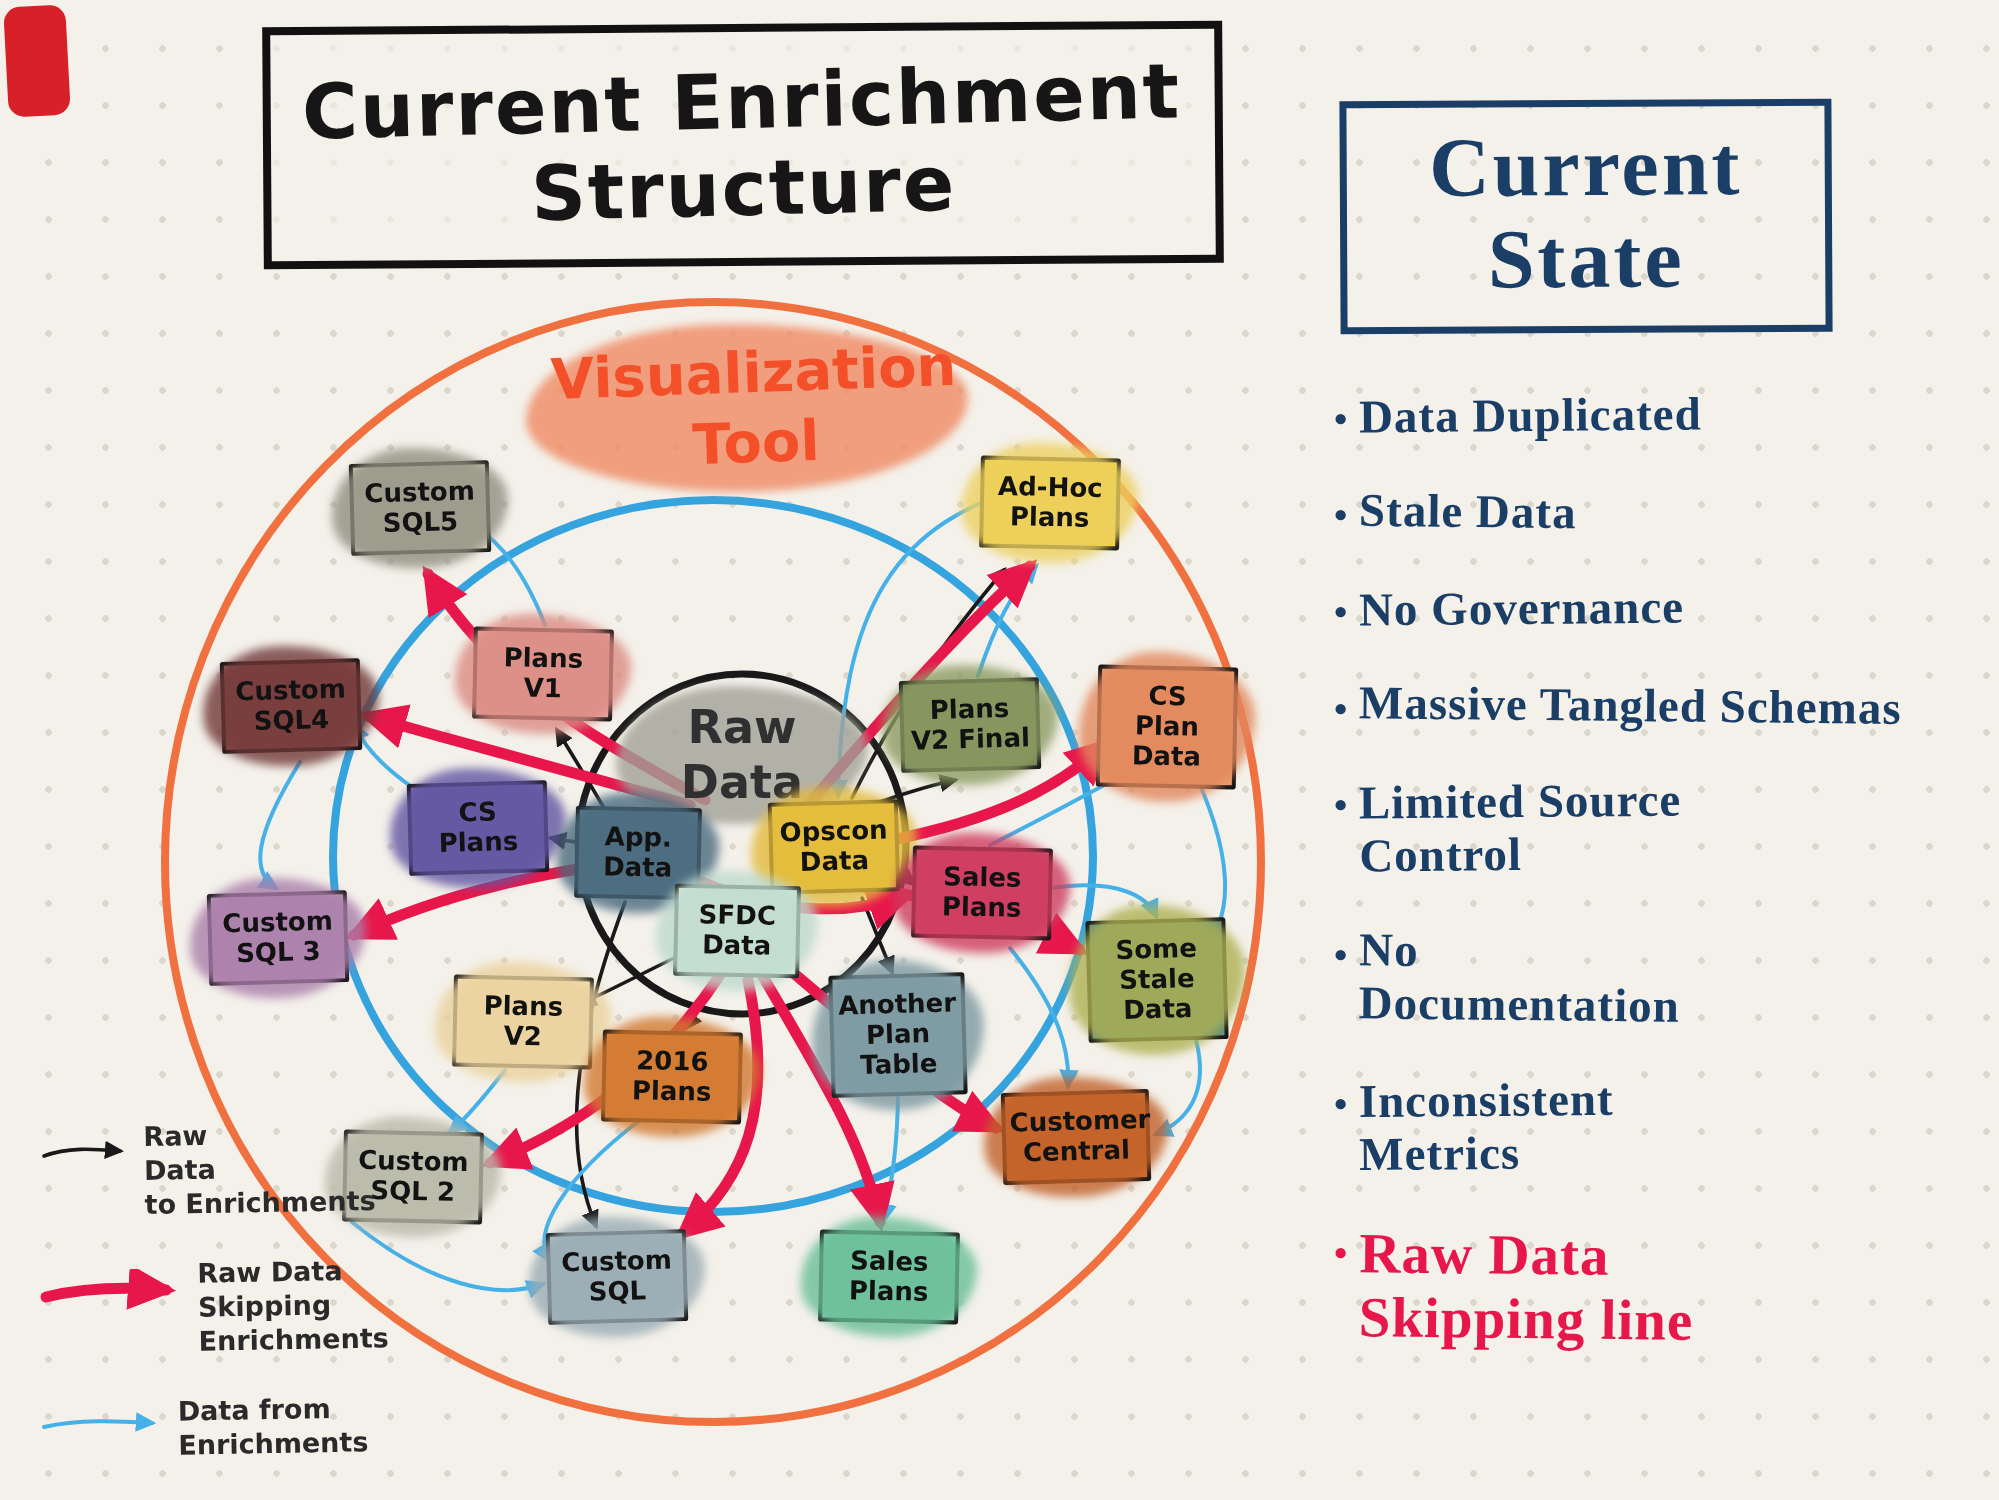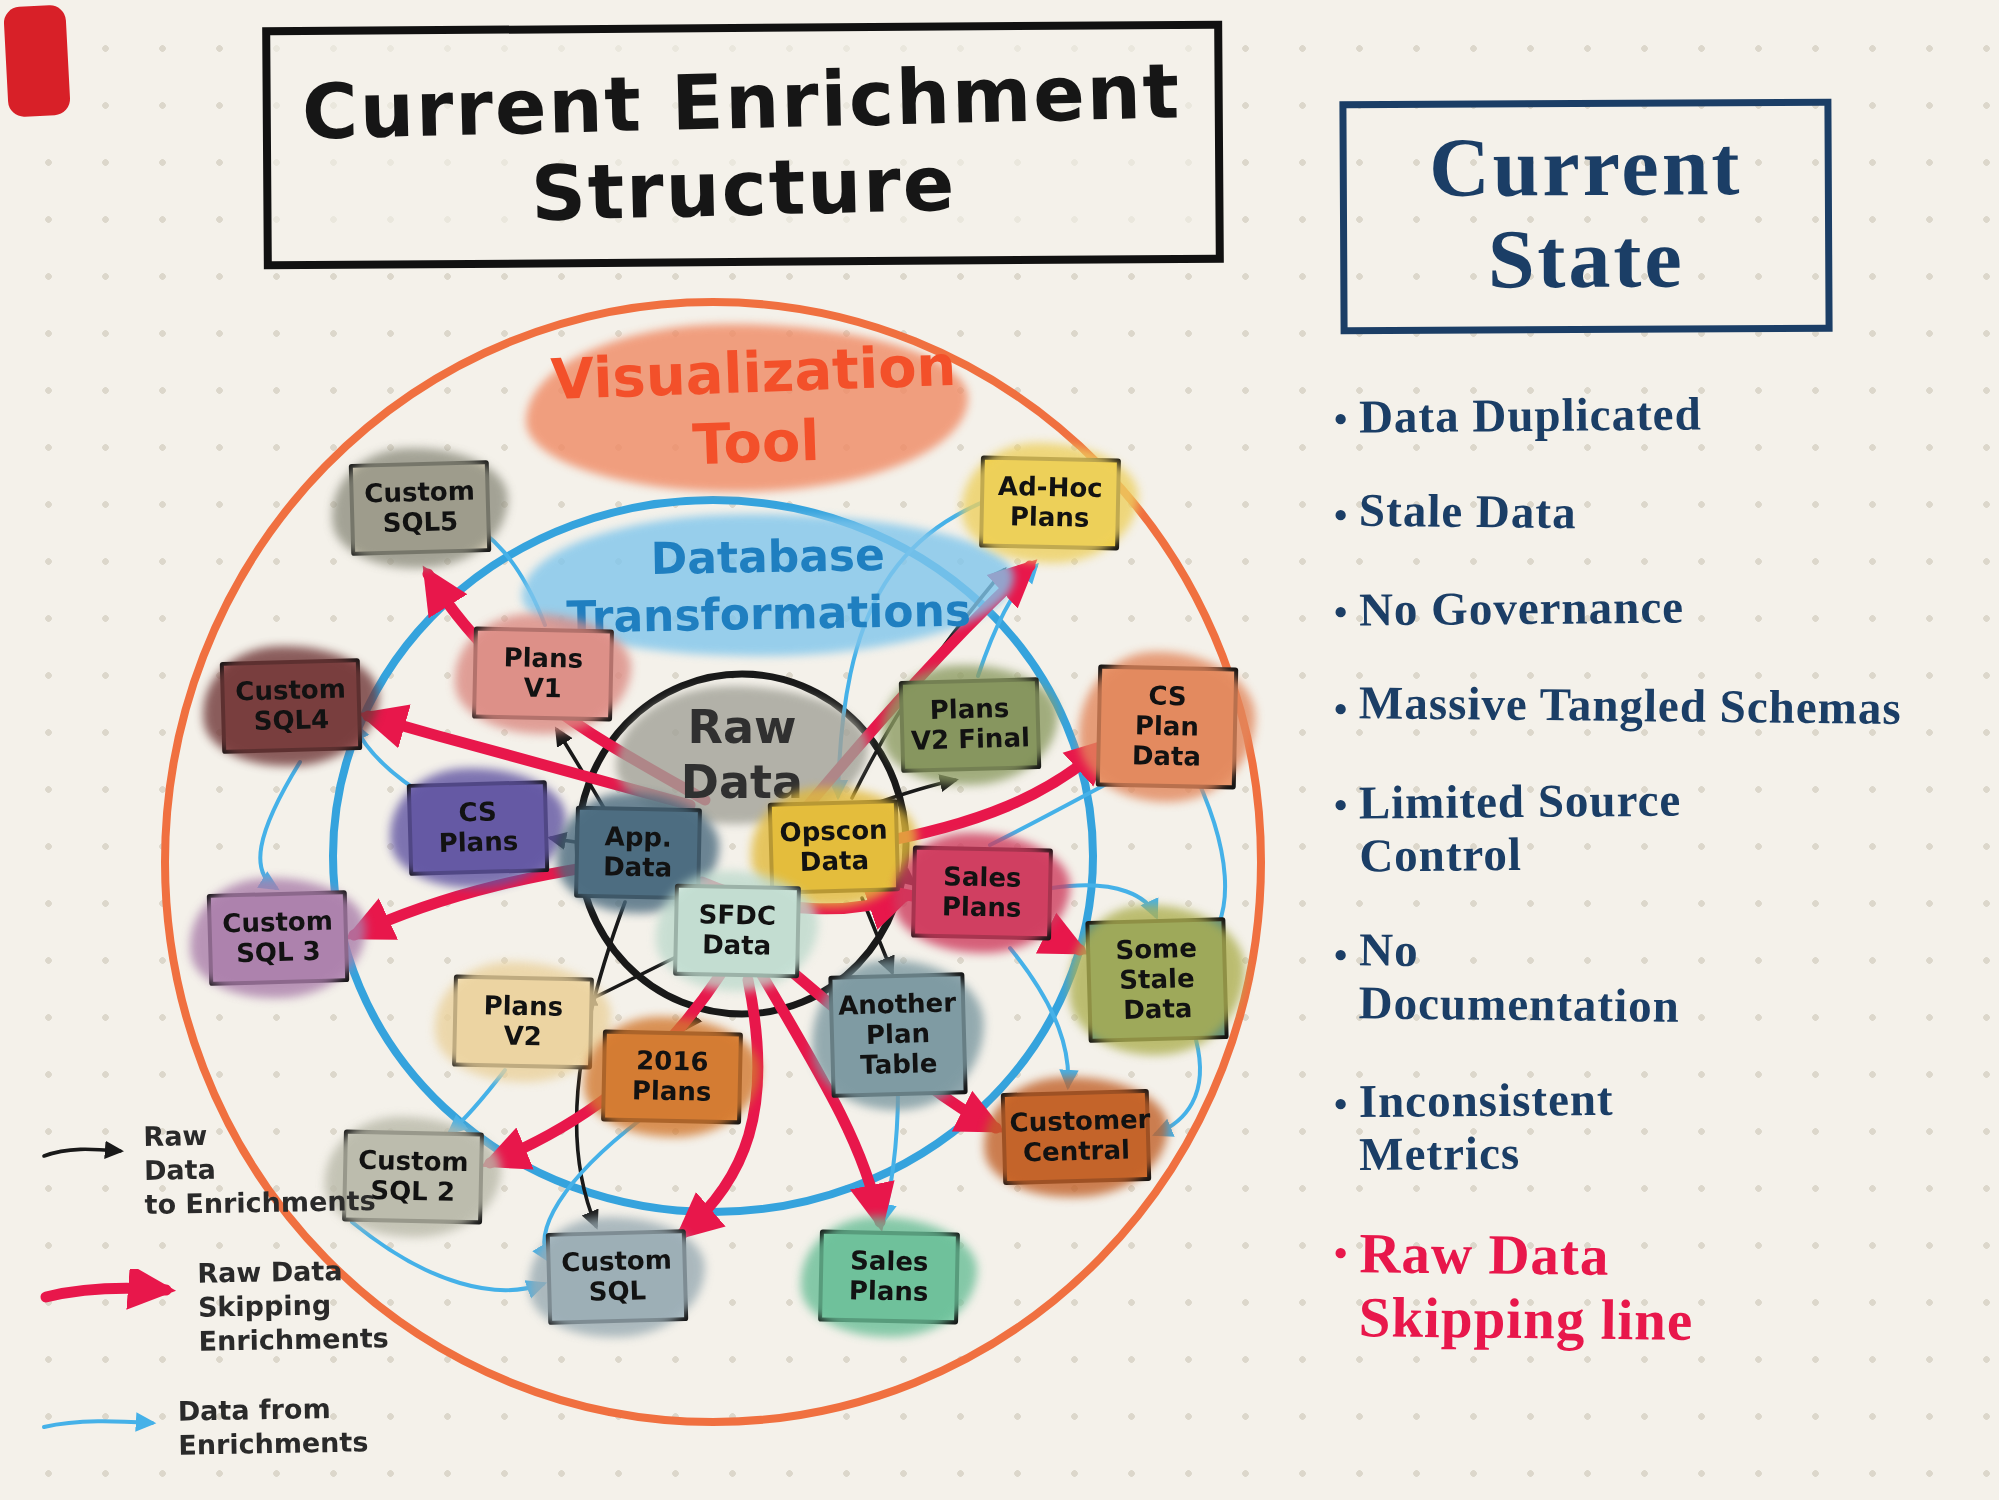--- a/index.html
+++ b/index.html
@@ -144,24 +144,20 @@
     <path class="a-red" marker-end="url(#mk-red)" d="M 720 975 C 650 1080, 570 1130, 490 1163"></path>
     <path class="a-red" marker-end="url(#mk-red)" d="M 748 980 C 775 1110, 745 1180, 682 1234"></path>
     <path class="a-red" marker-end="url(#mk-red)" d="M 762 975 C 830 1090, 865 1150, 880 1222"></path>
     <path class="a-red" marker-end="url(#mk-red)" d="M 772 955 C 880 1045, 930 1095, 996 1128"></path>
     <path class="a-red" marker-end="url(#mk-red)" d="M 702 882 C 780 915, 850 915, 906 896"></path>
   </svg>
 
   <div class="ring-label rl-viz">
     <span>Visualization
 Tool</span>
-  </div>
-  <div class="ring-label rl-db">
-    <span>Database
-Transformations</span>
   </div>
   <div class="ring-label rl-raw">
     <span>Raw
 Data</span>
   </div>
 
   <div class="nodes">
     <div class="node" style="left: 350px; top: 462px; --fill: #ded5bf; --blob: #8f8f80;">
         <span>Custom
 SQL5</span>

